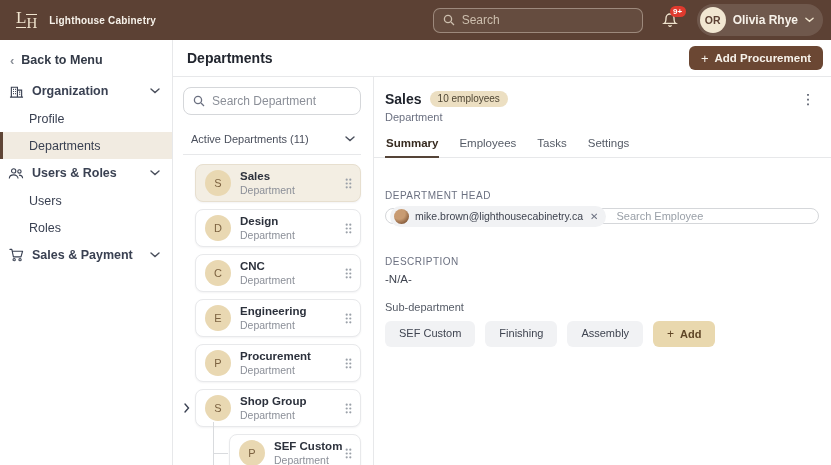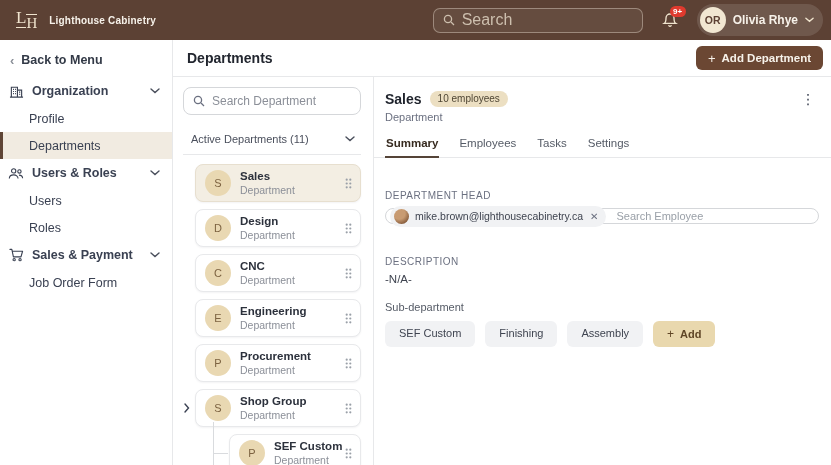--- a/index.html
+++ b/index.html
@@ -11,21 +11,21 @@
     padding:0 8px 0 16px; gap:12px; }
   .logo { color:#f0e4ce; display:flex; align-items:flex-start; line-height:1;
     font-family:"Liberation Serif", serif; }
   .logo .lgl { font-size:17px; border-bottom:1px solid #f0e4ce; padding-bottom:1px; }
   .logo .lgh { font-size:15px; border-top:1px solid #f0e4ce; margin-top:5px; padding-top:1px; }
   .appttl { color:#f7f2ea; font-size:10px; font-weight:700; letter-spacing:.2px; }
   .hsearch { margin-left:auto; width:210px; height:25px; border:1px solid rgba(240,230,214,.4);
     background:rgba(255,255,255,.06); border-radius:7px; display:flex; align-items:center;
     gap:7px; padding:0 9px; }
   .hsearch input { background:transparent; border:none; outline:none; width:100%;
-    font-size:16px; color:#f0e4ce; font-family:"Liberation Sans", sans-serif; }
+    font-size:12px; color:#f0e4ce; font-family:"Liberation Sans", sans-serif; }
   .hsearch input::placeholder { color:#cdbfae; }
   .bellwrap { position:relative; width:22px; height:22px; display:flex; align-items:center;
     justify-content:center; cursor:pointer; margin:0 4px; }
   .nbadge { position:absolute; top:-3px; right:-5px; background:#df3a2e; color:#fff;
     font-size:8px; font-weight:700; border-radius:8px; padding:1.5px 3.5px; line-height:1; }
   .uchip { display:flex; align-items:center; gap:7px; background:rgba(255,255,255,.12);
     border-radius:16px; padding:3px 9px 3px 3px; cursor:pointer; }
   .uavatar { width:26px; height:26px; border-radius:50%; background:#f1e7d2; color:#5c4134;
     font-size:10.5px; font-weight:700; display:flex; align-items:center; justify-content:center; }
   .uname { color:#f7f2ea; font-size:12px; font-weight:700; }
@@ -208,30 +208,29 @@
               <circle cx="11.8" cy="12.5" r="1.2"></circle>
             </svg>
           </span>
           <span>Sales &amp; Payment</span>
           <span class="chev">
             <svg width="10" height="6" viewBox="0 0 10 6">
               <path d="M1 1l4 3.5L9 1" fill="none" stroke="#4a4f5c" stroke-width="1.4" stroke-linecap="round"></path>
             </svg>
           </span>
         </div>
-        <div class="subitem">Job Order Form</div>
       </div>
   </div>
 
   <div class="main">
     <div class="titlerow">
       <span class="ptitle">Departments</span>
       <button class="addbtn">
         <span class="plus">+</span>
-        <span>Add Department</span>
+        <span>Add Procurement</span>
       </button>
     </div>
 
     <div class="content">
 
       <div class="listcol">
         <div class="dsearch">
           <span style="display:flex">
             <svg width="12" height="12" viewBox="0 0 12 12">
                 <circle cx="5" cy="5" r="3.6" fill="none" stroke="#6b7080" stroke-width="1.3"></circle>

